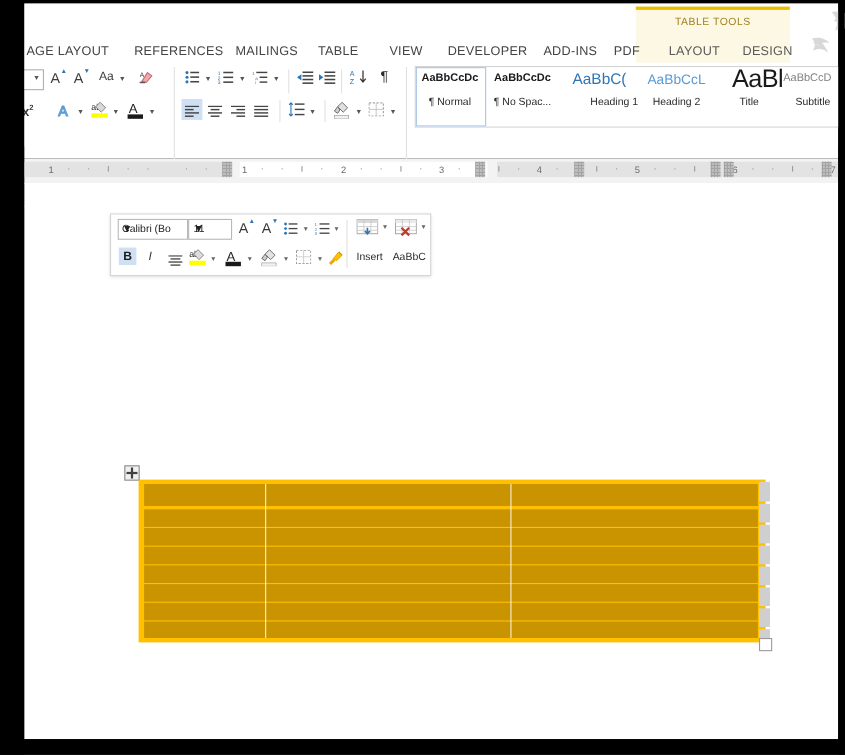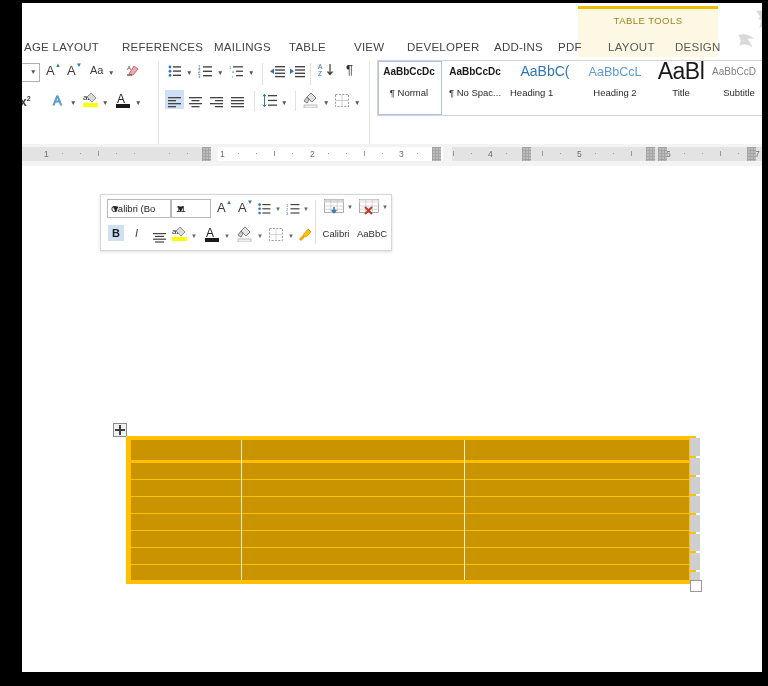--- a/index.html
+++ b/index.html
@@ -380,26 +380,26 @@
 
       <div style="position:absolute;left:356px;top:4px;width:62px;height:52px;border:1.5px solid #a8c5e6;background:#fff"></div>
 
       <div style="position:absolute;left:356px;top:9px;width:62px;text-align:center;font-size:10px;font-weight:bold;color:#1a1a1a;overflow:hidden;white-space:nowrap">AaBbCcDc</div>
       <div style="position:absolute;left:356px;top:30px;width:62px;text-align:center;font-size:9.5px;color:#2a2a2a">¶ Normal</div>
 
       <div style="position:absolute;left:420px;top:9px;width:66px;text-align:center;font-size:10px;font-weight:bold;color:#1a1a1a;overflow:hidden;white-space:nowrap">AaBbCcDc</div>
       <div style="position:absolute;left:420px;top:30px;width:66px;text-align:center;font-size:9.5px;color:#2a2a2a">¶ No Spac...</div>
 
       <div style="position:absolute;left:488px;top:6px;width:70px;text-align:center;font-size:14px;color:#2e75b6;overflow:hidden;white-space:nowrap">AaBbC(</div>
-      <div style="position:absolute;left:488px;top:30px;width:70px;text-align:left;font-size:9.5px;color:#2a2a2a">Heading 1</div>
+      <div style="position:absolute;left:488px;top:30px;width:70px;text-align:right;font-size:9.5px;color:#2a2a2a">Heading 1</div>
 
       <div style="position:absolute;left:558px;top:8px;width:70px;text-align:center;font-size:12.5px;color:#5b9bd5;overflow:hidden;white-space:nowrap">AaBbCcL</div>
       <div style="position:absolute;left:558px;top:30px;width:70px;text-align:center;font-size:9.5px;color:#2a2a2a">Heading 2</div>
 
-      <div style="position:absolute;left:628px;top:1px;width:62px;text-align:center;font-size:23px;color:#1a1a1a;overflow:hidden;white-space:nowrap;letter-spacing:-.5px">AaBl</div>
+      <div style="position:absolute;left:628px;top:1px;width:62px;text-align:right;font-size:23px;color:#1a1a1a;overflow:hidden;white-space:nowrap;letter-spacing:-.5px">AaBl</div>
       <div style="position:absolute;left:628px;top:30px;width:62px;text-align:center;font-size:9.5px;color:#2a2a2a">Title</div>
 
       <div style="position:absolute;left:690px;top:9px;width:60px;text-align:left;font-size:10px;color:#808080;overflow:hidden;white-space:nowrap">AaBbCcD</div>
       <div style="position:absolute;left:686px;top:30px;width:62px;text-align:center;font-size:9.5px;color:#2a2a2a">Subtitle</div>
 
       <div class="grp-label" style="left:530px;top:118px;width:120px">Styles</div>
 
       <div class="ribbon-baseline"></div>
     </div>
   </div>
@@ -526,21 +526,21 @@
       <span style="position:absolute;left:258px;top:4px">
         <svg width="20" height="17" viewBox="0 0 20 17">
           <rect x=".5" y=".5" width="19" height="13" fill="#ffffff" stroke="#9a9a9a" stroke-width=".8"></rect>
           <rect x=".5" y=".5" width="19" height="3.2" fill="#eaeaea"></rect>
           <path d="M6.8 .5 L6.8 13.5 M13.2 .5 L13.2 13.5 M.5 7 L19.5 7 M.5 10.3 L19.5 10.3" stroke="#c4c4c4" stroke-width=".7"></path>
           <path d="M6 8 L13 15 M13 8 L6 15" stroke="#c0392b" stroke-width="2" fill="none"></path>
         </svg>
       </span>
       <span class="boxcaret" style="left:281px;top:9px">▼</span>
 
-      <div class="mb-lab" style="left:220px;top:33px;width:30px;text-align:center">Calibri</div>
+      <div class="mb-lab" style="left:220px;top:33px;width:30px;text-align:center">Insert</div>
       <div class="mb-lab" style="left:255px;top:33px;width:32px;text-align:center">AaBbC</div>
 
       <div style="position:absolute;left:7px;top:30px;width:16px;height:16px;background:#cfe0f5"></div>
       <span class="mb-ico" style="left:11px;top:33px;font-size:11px;font-weight:bold;color:#1a1a1a">B</span>
       <span class="mb-ico" style="left:34px;top:33px;font-size:11px;font-style:italic">I</span>
 
       <span style="position:absolute;left:52px;top:34px">
         <svg width="13" height="10" viewBox="0 0 13 10">
           <rect x="0" y="0" width="13" height="1.2" fill="#444"></rect>
             <rect x="2" y="2.8" width="9" height="1.2" fill="#444"></rect>

